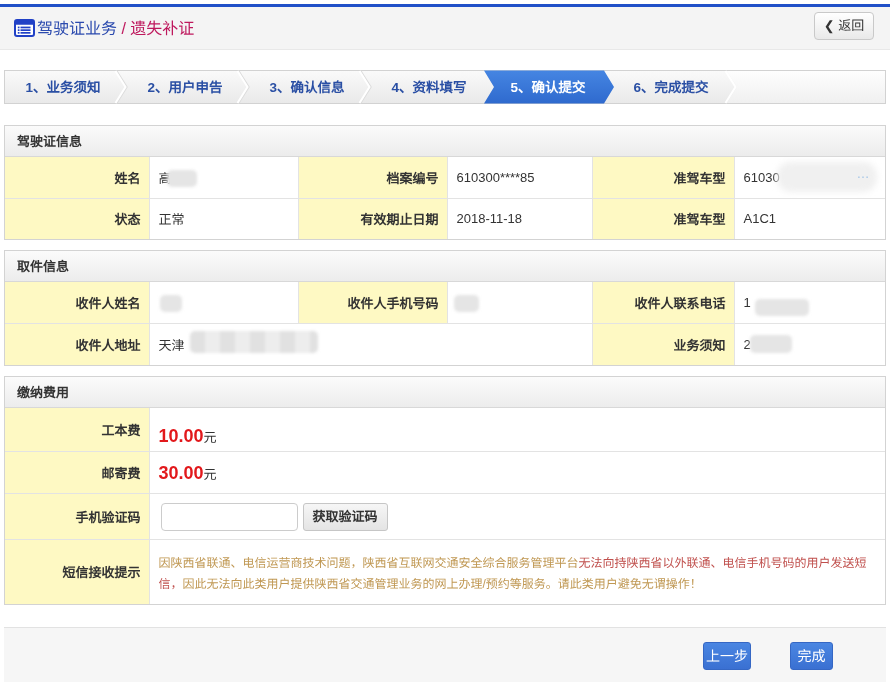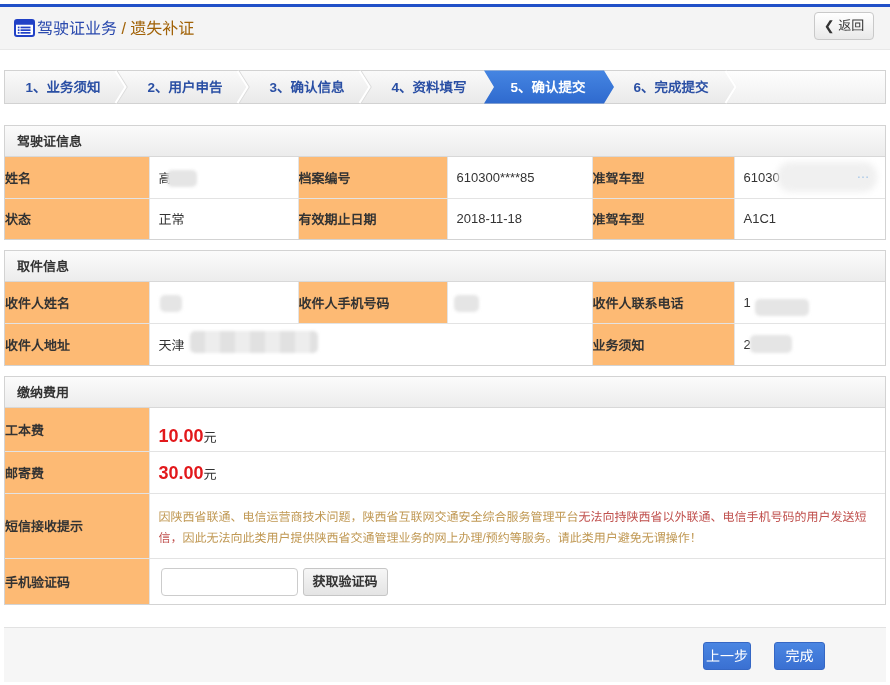--- a/index.html
+++ b/index.html
@@ -3,35 +3,35 @@
 <meta charset="utf-8">
 <style>
 * { box-sizing: border-box; margin: 0; padding: 0; }
 html,body { width:890px; height:685px; background:#fff; overflow:hidden;
   font-family:"Liberation Sans", sans-serif; }
 #page { position:relative; width:890px; height:685px; }
 #topline { position:absolute; top:4px; left:0; width:890px; height:3px; background:#2050c8; }
 #header { position:absolute; top:7px; left:0; width:890px; height:43px; background:#f4f4f4; border-bottom:1px solid #e8e8e8; }
 #hicon { position:absolute; left:14px; top:12px; }
 #htitle { position:absolute; left:37px; top:8px; font-size:16px; color:#2b4aae; }
-#htitle .sub { font-size:16px; color:#a16207; }
+#htitle .sub { font-size:16px; color:#be185d; }
 #backbtn { position:absolute; left:814px; top:5px; width:60px; height:28px;
   border:1px solid #c9c9c9; border-radius:4px; background:linear-gradient(#ffffff,#e9e9e9);
   font-size:13px; color:#333; text-align:center; line-height:26px; }
 #stepbar { position:absolute; top:70px; left:0; }
 .section { position:absolute; left:4px; width:882px; border:1px solid #d3d3d3; background:#fff; }
 .sechead { height:31px; border-bottom:1px solid #d8d8d8; background:linear-gradient(#fbfbfb,#ececec);
   font-size:13px; font-weight:bold; color:#333; line-height:31px; padding-left:12px; }
 table.grid { border-collapse:collapse; table-layout:fixed; width:880px; }
 table.grid td { border:1px solid #e3e3e3; font-size:13px; color:#333; padding:0; overflow:hidden; }
 table.grid tr td:first-child { border-left:none; }
 table.grid tr td:last-child { border-right:none; }
 table.grid tr:first-child td { border-top:none; }
 table.grid tr:last-child td { border-bottom:none; }
-table.grid td.lbl { background:#fdba74; font-weight:bold; text-align:left; padding-right:8px; }
+table.grid td.lbl { background:#fef9c3; font-weight:bold; text-align:right; padding-right:8px; }
 table.grid td.val { background:#fff; padding-left:9px; position:relative; }
 .blur { position:absolute; background:#e5e5e5; border-radius:5px; filter:blur(1.5px); }
 .fee { font-size:18px; font-weight:bold; color:#e2191c; }
 .yuan { font-size:13px; color:#333; font-weight:normal; }
 #vcode { position:absolute; left:11px; top:9px; width:137px; height:28px; border:1px solid #ccc; border-radius:4px; background:#fff; }
 #getcode { position:absolute; left:153px; top:9px; width:85px; height:28px; border:1px solid #c6c6c6; border-radius:3px;
   background:linear-gradient(#f6f6f6,#e4e4e4); font-size:13px; font-weight:bold; color:#333; text-align:center; line-height:26px; }
 table.grid td.warn { color:#c09853; font-size:12px; line-height:21px; }
 #footer { position:absolute; top:627px; left:4px; width:882px; height:55px; background:#f6f6f6; border-top:1px solid #e2e2e2; }
 .bluebtn { position:absolute; top:14px; height:28px; border-radius:3px; background:linear-gradient(#4a86e2,#3a70d2);
@@ -149,32 +149,32 @@
     <table class="grid">
       <tbody>
           <tr style="height:43px;">
         <td class="lbl" style="width:144px;">工本费</td>
         <td class="val" style="width:736px;padding-top:14px;"><span class="fee">10.00</span><span class="yuan">元</span></td>
       </tr>
       <tr style="height:42px;">
         <td class="lbl">邮寄费</td>
         <td class="val" style="padding-top:2px;"><span class="fee">30.00</span><span class="yuan">元</span></td>
       </tr>
-      <tr style="height:65px;">
-        <td class="lbl">短信接收提示</td>
-        <td class="val warn" style="padding-top:5px;">因陕西省联通、电信运营商技术问题，陕西省互联网交通安全综合服务管理平台<span style="color:#c0504d;">无法向持陕西省以外联通、电信手机号码的用户发送短<br>信，</span>因此无法向此类用户提供陕西省交通管理业务的网上办理/预约等服务。请此类用户避免无谓操作！</td>
-      </tr>
       <tr style="height:46px;">
         <td class="lbl">手机验证码</td>
         <td class="val">
               <span id="vcode"></span>
               <span id="getcode">获取验证码</span>
             </td>
       </tr>
+      <tr style="height:65px;">
+        <td class="lbl">短信接收提示</td>
+        <td class="val warn" style="padding-top:5px;">因陕西省联通、电信运营商技术问题，陕西省互联网交通安全综合服务管理平台<span style="color:#c0504d;">无法向持陕西省以外联通、电信手机号码的用户发送短<br>信，</span>因此无法向此类用户提供陕西省交通管理业务的网上办理/预约等服务。请此类用户避免无谓操作！</td>
+      </tr>
     </tbody>
       </table>
   </div>
 
   <div id="footer">
     <div class="bluebtn" style="left:699px;width:48px;">上一步</div>
-    <div class="bluebtn" style="left:770px;width:51px;">完成</div>
+    <div class="bluebtn" style="left:786px;width:43px;">完成</div>
   </div>
 </div>
 
 </body></html>

